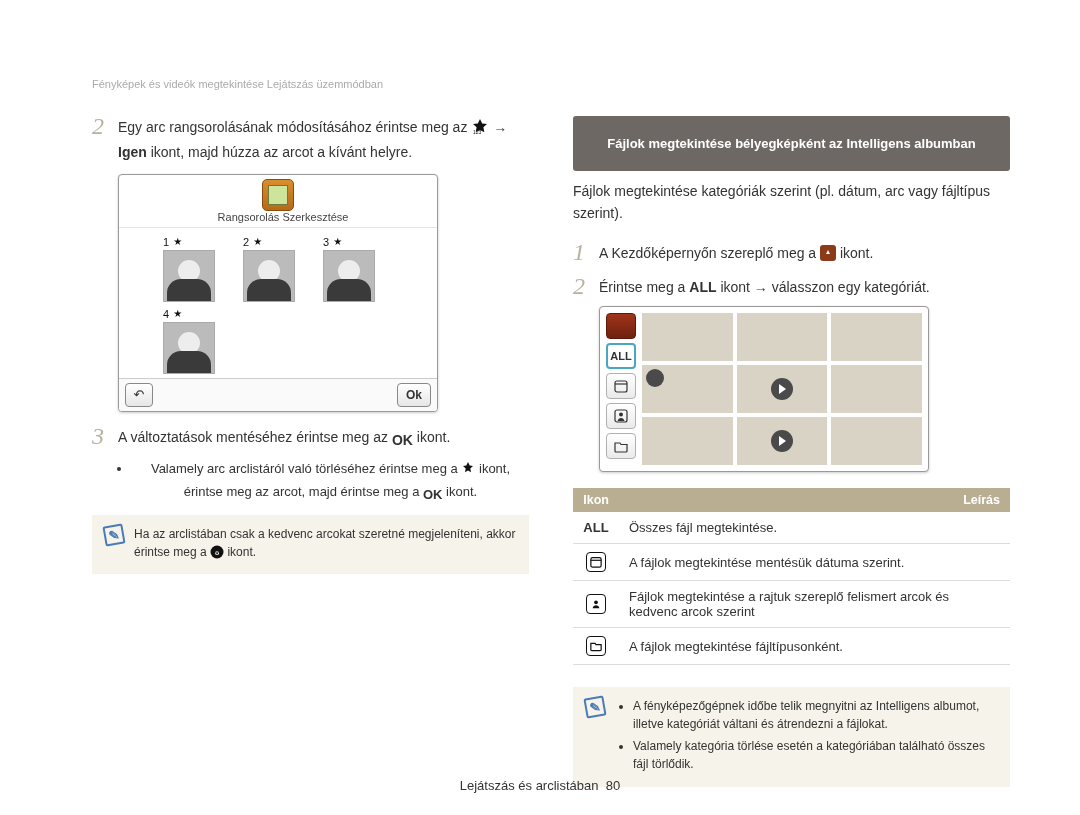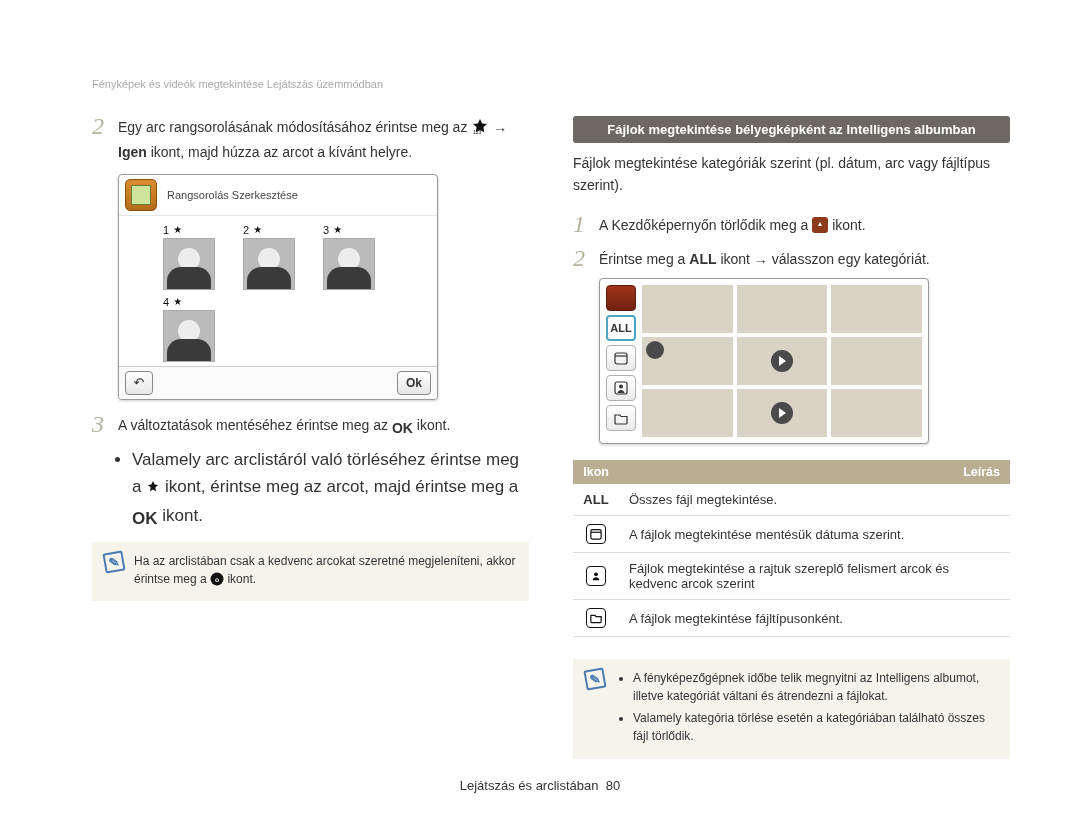--- a/index.html
+++ b/index.html
@@ -42,42 +42,43 @@
     flex: none;
     margin-top: -2px;
   }
   .step-body {
     font-size: 14px;
     line-height: 1.6;
     color: #333;
   }
   .bold { font-weight: bold; }
   .sub-list { list-style: disc; padding-left: 40px; margin-top: 2px; }
-  .sub-list li { font-size: 17px; line-height: 1.55; margin-bottom: 2px; color: #333; }
+  .sub-list li { font-size: 13px; line-height: 1.55; margin-bottom: 2px; color: #333; text-align: center; }
 
   .inline-icon {
     display: inline-block;
     vertical-align: -3px;
   }
 
   
   .device-card {
     width: 320px;
     margin: 10px 0 14px 26px;
     background: #fff;
     border: 1px solid #999;
     border-radius: 4px;
     box-shadow: 0 1px 3px rgba(0,0,0,.2);
     overflow: hidden;
   }
   .device-top {
     display: flex;
     align-items: center;
-    padding: 4px 6px;
+    padding: 4px 0;
     border-bottom: 1px solid #e5e5e5;
+    flex-direction: column;
   }
   .orange-tile {
     width: 32px; height: 32px;
     background: linear-gradient(#d98e2e,#b56a17);
     border-radius: 5px;
     border: 1px solid #8a4b0f;
     position: relative;
     flex: none;
   }
   .orange-tile::after {
@@ -157,21 +158,21 @@
   .note-list { list-style:disc; padding-left:18px; }
   .note-list li { font-size:12px; line-height:1.5; margin-bottom:4px; }
 
   
   .dark-heading {
     background:#6d6863;
     color:#fff;
     font-weight:bold;
     font-size:13px;
     text-align:center;
-    padding:6px 8px;
+    padding:20px 8px;
     border-radius:3px;
     margin-bottom:10px;
   }
   .para { font-size:14px; line-height:1.55; margin-bottom:18px; color:#333; }
 
   
   .album-card {
     width: 330px;
     margin: 8px 0 16px 26px;
     border:1px solid #999;
@@ -358,21 +359,21 @@
       </div>
     </div>
 
     <div class="col">
       <div class="dark-heading">Fájlok megtekintése bélyegképként az Intelligens albumban</div>
       <div class="para">Fájlok megtekintése kategóriák szerint (pl. dátum, arc vagy fájltípus szerint).</div>
 
       <div class="step">
         <div class="step-num">1</div>
         <div class="step-body">
-          <span>A Kezdőképernyőn törlődik meg a </span>
+          <span>A Kezdőképernyőn szereplő meg a </span>
           <span class="inline-icon">
             <svg width="16" height="16" viewBox="0 0 16 16">
                 <rect x="0" y="0" width="16" height="16" rx="3" fill="#8c3b1a"></rect>
                 <polygon points="8,5 10,9 6,9" fill="#fff"></polygon>
               </svg>
           </span>
           <span> ikont.</span>
         </div>
       </div>
       <div class="step">

